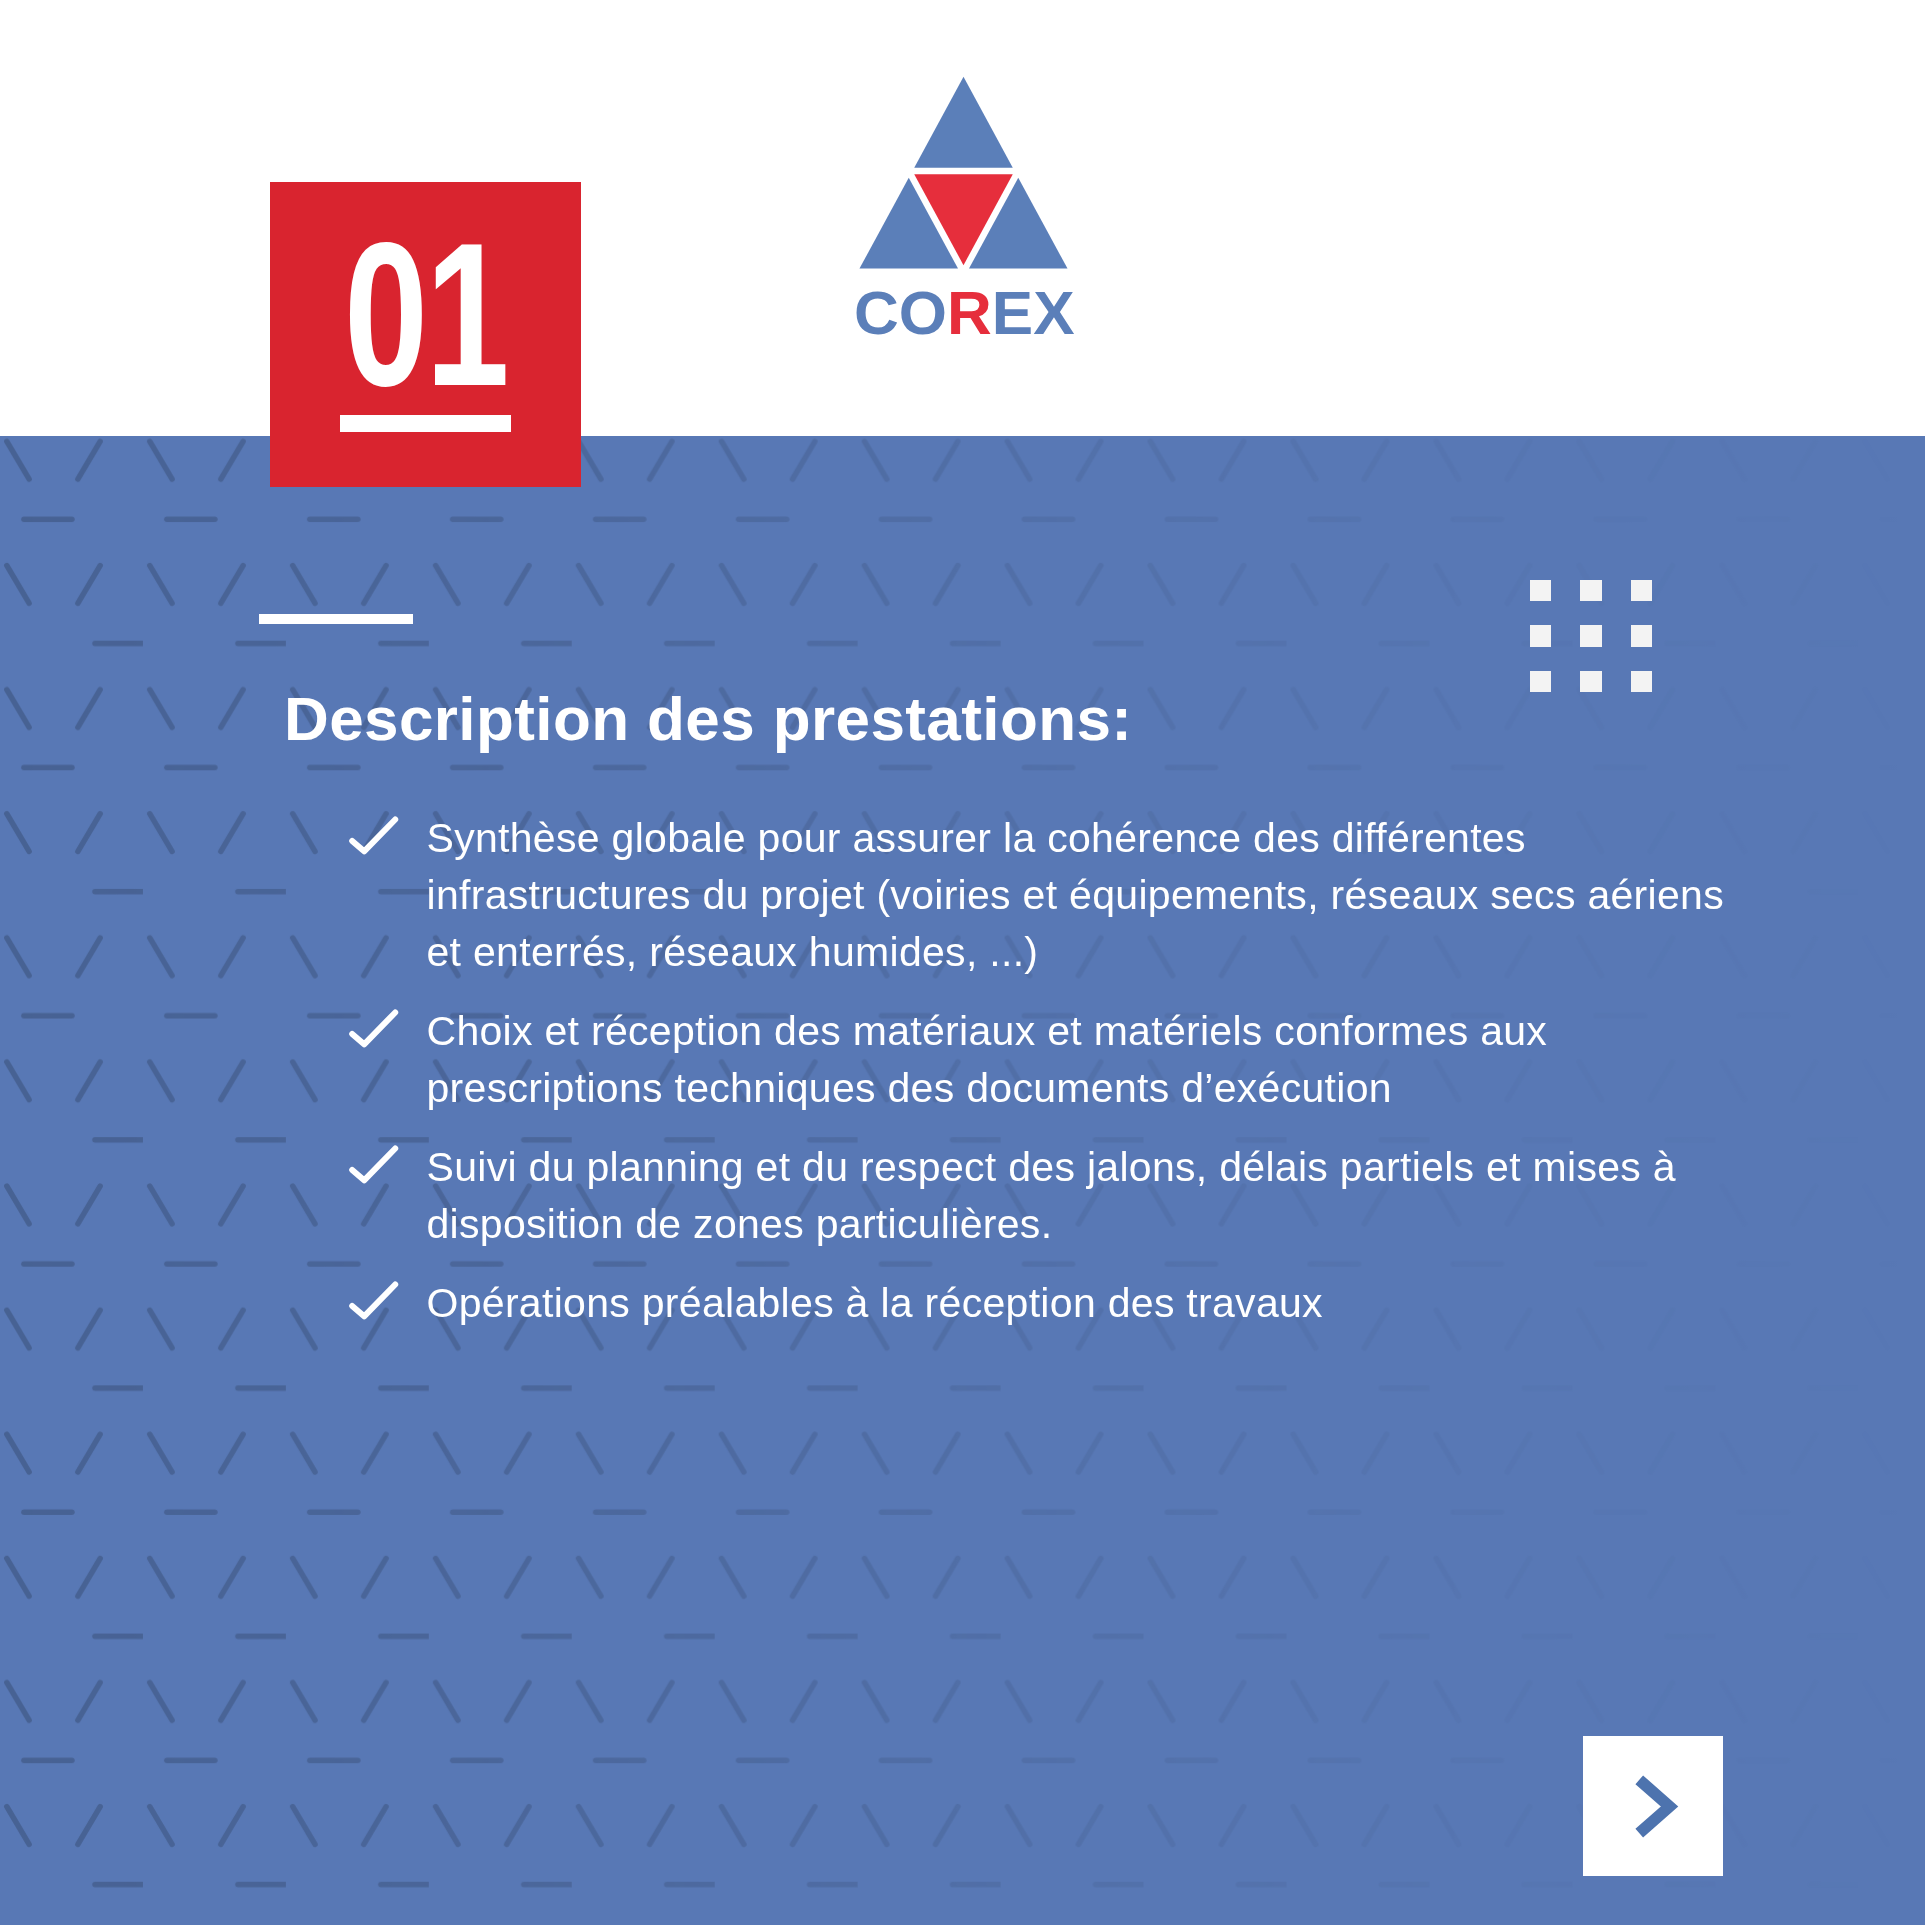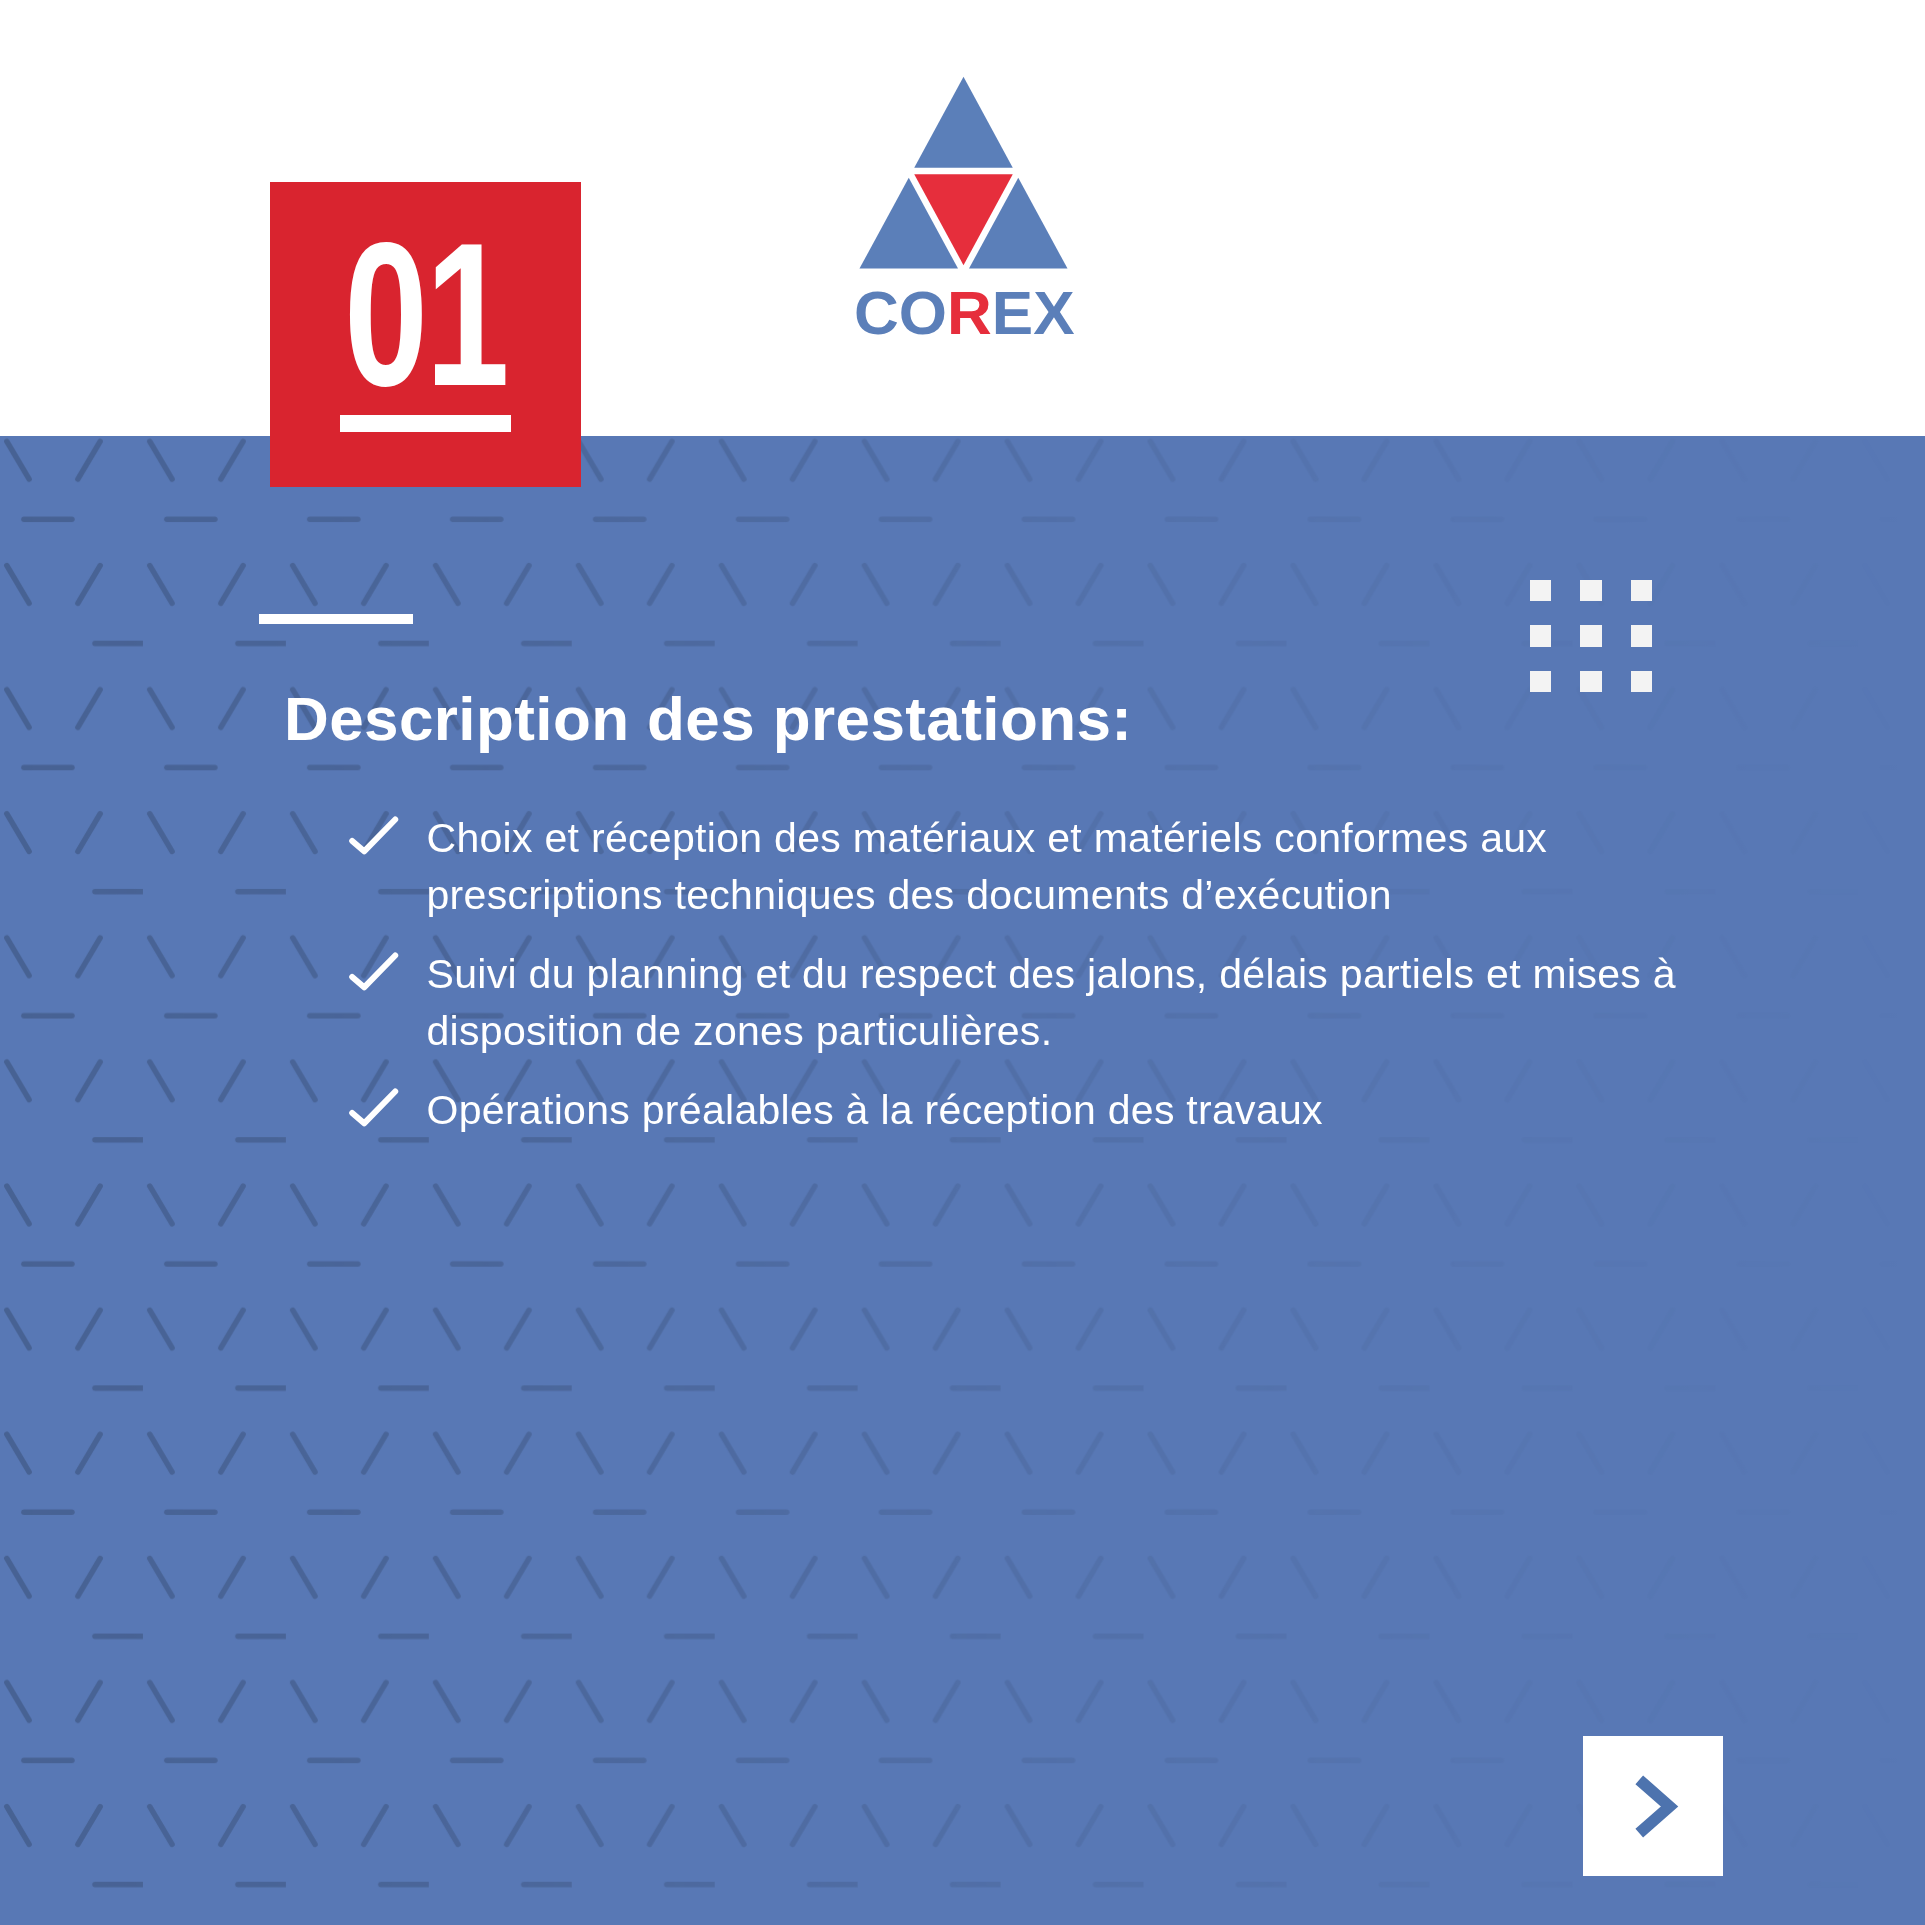--- a/index.html
+++ b/index.html
@@ -147,20 +147,26 @@
     <span class="dot"></span>
     <span class="dot"></span>
     <span class="dot"></span>
   </div>
 
   <ul class="list">
     <li class="item">
       <svg class="check" width="51" height="42" viewBox="0 0 64 52">
           <polyline class="check-stroke" points="4,31 19,44 58,4"></polyline>
         </svg>
+      <span class="item-text">Synthèse globale pour assurer la cohérence des différentes infrastructures du projet (voiries et équipements, réseaux secs aériens et enterrés, réseaux humides, ...)</span>
+    </li>
+    <li class="item">
+      <svg class="check" width="51" height="42" viewBox="0 0 64 52">
+          <polyline class="check-stroke" points="4,31 19,44 58,4"></polyline>
+        </svg>
       <span class="item-text">Choix et réception des matériaux et matériels conformes aux prescriptions techniques des documents d’exécution</span>
     </li>
     <li class="item">
       <svg class="check" width="51" height="42" viewBox="0 0 64 52">
           <polyline class="check-stroke" points="4,31 19,44 58,4"></polyline>
         </svg>
       <span class="item-text">Suivi du planning et du respect des jalons, délais partiels et mises à disposition de zones particulières.</span>
     </li>
     <li class="item">
       <svg class="check" width="51" height="42" viewBox="0 0 64 52">

